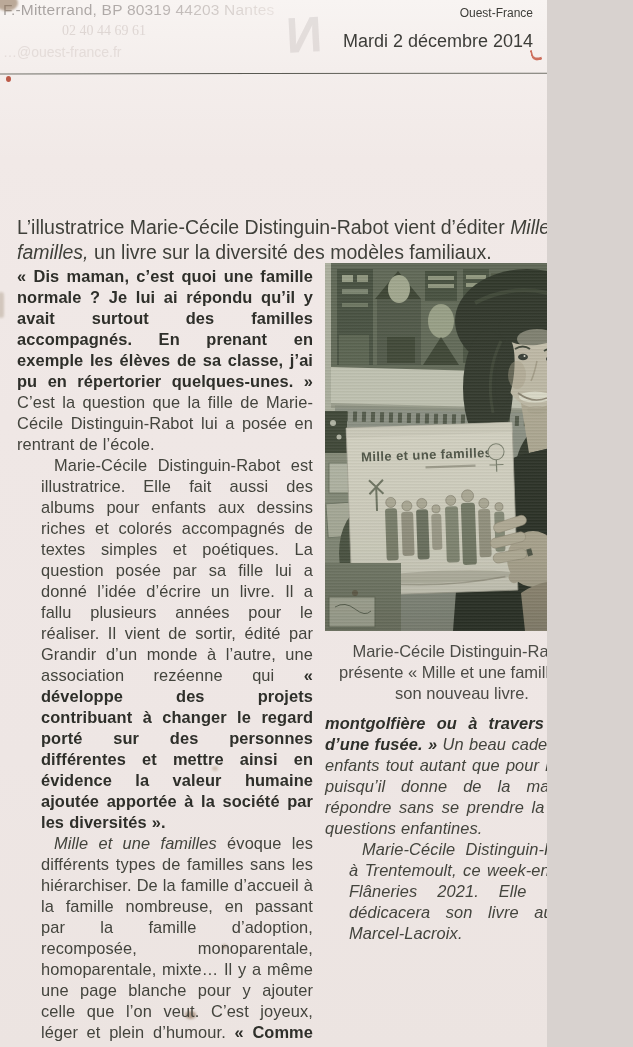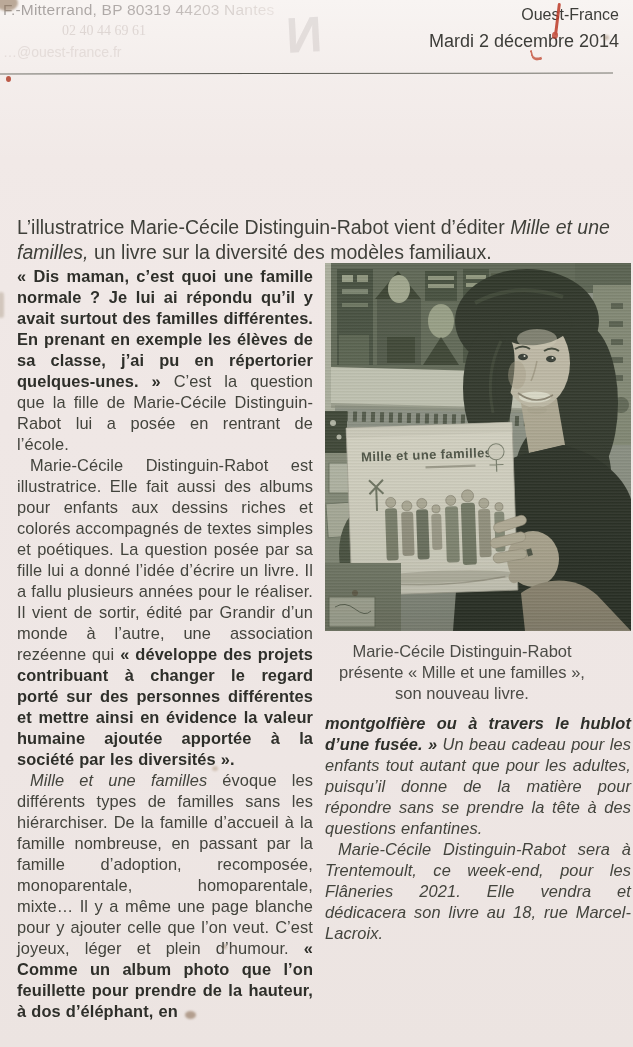--- a/index.html
+++ b/index.html
@@ -1,31 +1,31 @@
 <!DOCTYPE html>
 <html><head>
 <meta charset="utf-8">
 <style>
   html,body{margin:0;padding:0;background:#d8d2cf;}
   .page{
-    position:relative;width:633px;height:1047px;overflow:hidden;
+    position:relative;width:547px;height:1047px;overflow:hidden;
     font-family:"Liberation Sans",sans-serif;color:#44453e;
     background:linear-gradient(180deg,#f8f4f2 0px,#f4eeec 70px,#f1e9e7 160px,#efe7e5 420px,#eee6e4 760px,#ece4e1 1047px);
   }
   
   .address{
     position:absolute;left:3px;top:1px;font-size:15.5px;letter-spacing:.2px;
     background:linear-gradient(90deg,#a29d9b 0%,#b5afad 55%,#d9d2cf 85%,#e8e1de 100%);
     -webkit-background-clip:text;background-clip:text;color:transparent;
   }
   .phone{position:absolute;left:62px;top:23px;font-size:14px;color:#ded6d3;font-family:Liberation Serif, serif;}
   .email{position:absolute;left:3px;top:44px;font-size:14px;color:#e4dcd9;}
   .watermark{position:absolute;left:286px;top:6px;font-size:50px;font-weight:bold;
     color:rgba(158,152,150,.22);transform:scaleX(-1) rotate(3deg);}
-  .mast-title{position:absolute;right:14px;top:6px;font-size:16px;color:#3d3d39;}
+  .mast-title{position:absolute;right:14px;top:6px;font-size:12px;color:#3d3d39;}
   .mast-date{position:absolute;right:14px;top:31px;font-size:18px;color:#3d3d39;}
   .divider{position:absolute;left:0;top:73px;width:613px;height:1.4px;
     background:linear-gradient(90deg,#75756d,#55554e 35%,#68685f 70%,#75756d);transform:rotate(-.08deg);}
   
   .red-stroke{position:absolute;left:556px;top:3px;width:3px;height:32px;background:#bd3a27;
     border-radius:2px;transform:rotate(7deg);opacity:.85;}
   .red-stroke::after{content:"";position:absolute;left:-2px;top:29px;width:6px;height:7px;
     background:#bd3a27;border-radius:50%;opacity:.9;}
   .red-tick{position:absolute;left:531px;top:49px;width:8px;height:9px;
     border-bottom:3px solid #c0452e;border-left:2px solid #c0452e;border-radius:0 0 0 7px;
@@ -40,21 +40,21 @@
   .stain.s5{left:604px;top:35px;width:5px;height:5px;background:#8a6d50;opacity:.4;}
   .stain.s6{left:-2px;top:292px;width:6px;height:26px;background:#9b8a72;opacity:.35;border-radius:3px;}
   
   .headline{position:absolute;left:17px;top:159px;width:606px;font-size:29.5px;font-weight:bold;
     color:#3a3b35;letter-spacing:-.3px;white-space:nowrap;}
   .headline .it{font-style:italic;}
   .standfirst{position:absolute;left:17px;top:203px;width:600px;font-size:19.5px;line-height:24.5px;color:#3f403a;margin-top:12px;}
   .standfirst .it{font-style:italic;}
   .bt{font-size:16.4px;line-height:21px;text-align:justify;color:#43443d;letter-spacing:.1px;word-spacing:.4px;}
   .bt p{margin:0;}
-  .bt p.ind{text-indent:13px;}
+  .bt p.ind{text-indent:13px;margin-left:24px;}
   .bold{font-weight:bold;color:#2e2f2a;}
   .it{font-style:italic;}
   .col-left{position:absolute;left:17px;top:266px;width:296px;}
   .col-right{position:absolute;left:325px;top:713px;width:306px;font-style:italic;}
   .photo-wrap{position:absolute;left:325px;top:263px;width:306px;height:368px;}
   .photo-grain{position:absolute;left:0;top:0;width:306px;height:368px;
     background:repeating-linear-gradient(0deg,rgba(255,255,255,.05) 0 1px,rgba(20,25,15,.045) 2px 3px);
     pointer-events:none;}
   .caption{position:absolute;left:326px;top:641px;width:272px;font-size:16.5px;line-height:21px;
     color:#4b4b46;text-align:center;}
@@ -79,21 +79,21 @@
   <div class="stain s1"></div>
   <div class="stain s2"></div>
   <div class="stain s3"></div>
   <div class="stain s4"></div>
   <div class="stain s5"></div>
   <div class="stain s6"></div>
 
   <div class="standfirst"><span>L’illustratrice Marie-Cécile Distinguin-Rabot vient d’éditer </span><span class="it">Mille et une familles,</span><span> un livre sur la diversité des modèles familiaux.</span></div>
 
   <div class="col-left bt">
-    <p><span class="bold">« Dis maman, c’est quoi une famille normale ? Je lui ai répondu qu’il y avait surtout des familles différentes. En prenant en exemple les élèves de sa classe, j’ai pu en répertorier quelques-unes. » </span><span>C’est la question que la fille de Marie-Cécile Distinguin-Rabot lui a posée en rentrant de l’école.</span></p>
+    <p><span class="bold">« Dis maman, c’est quoi une famille normale ? Je lui ai répondu qu’il y avait surtout des familles accompagnés. En prenant en exemple les élèves de sa classe, j’ai pu en répertorier quelques-unes. » </span><span>C’est la question que la fille de Marie-Cécile Distinguin-Rabot lui a posée en rentrant de l’école.</span></p>
     <p class="ind"><span>Marie-Cécile Distinguin-Rabot est illustratrice. Elle fait aussi des albums pour enfants aux dessins riches et colorés accompagnés de textes simples et poétiques. La question posée par sa fille lui a donné l’idée d’écrire un livre. Il a fallu plusieurs années pour le réaliser. Il vient de sortir, édité par Grandir d’un monde à l’autre, une association rezéenne qui </span><span class="bold">« développe des projets contribuant à changer le regard porté sur des personnes différentes et mettre ainsi en évidence la valeur humaine ajoutée apportée à la société par les diversités ».</span></p>
     <p class="ind"><span class="it">Mille et une familles</span><span> évoque les différents types de familles sans les hiérarchiser. De la famille d’accueil à la famille nombreuse, en passant par la famille d’adoption, recomposée, monoparentale, homoparentale, mixte… Il y a même une page blanche pour y ajouter celle que l’on veut. C’est joyeux, léger et plein d’humour. </span><span class="bold">« Comme un album photo que l’on feuillette pour prendre de la hauteur, à dos d’éléphant, en</span></p>
   </div>
 
   <div class="photo-wrap">
     <svg width="306" height="368" viewBox="0 0 306 368">
       <defs>
         <linearGradient id="ph-fade" x1="0" y1="0" x2="0" y2="1">
           <stop offset="0" stop-color="#ffffff" stop-opacity="0"></stop>
           <stop offset=".8" stop-color="#20251b" stop-opacity=".08"></stop>

